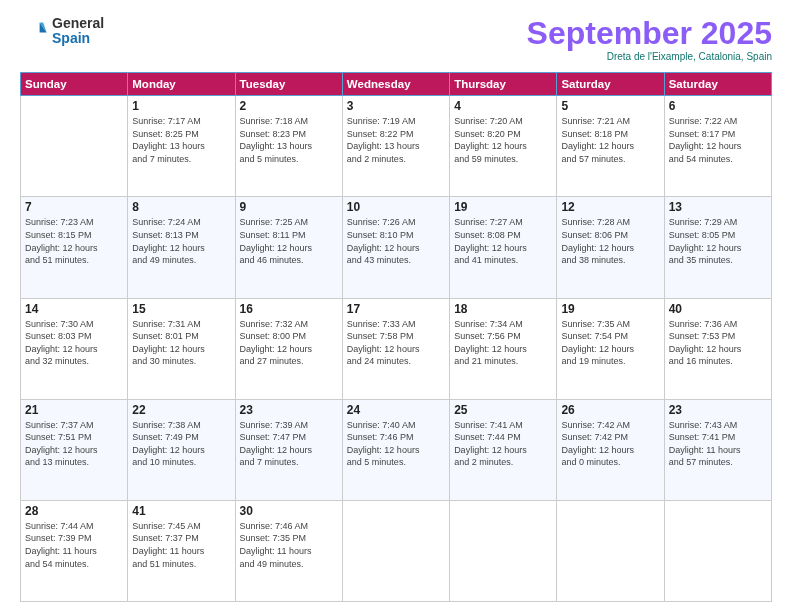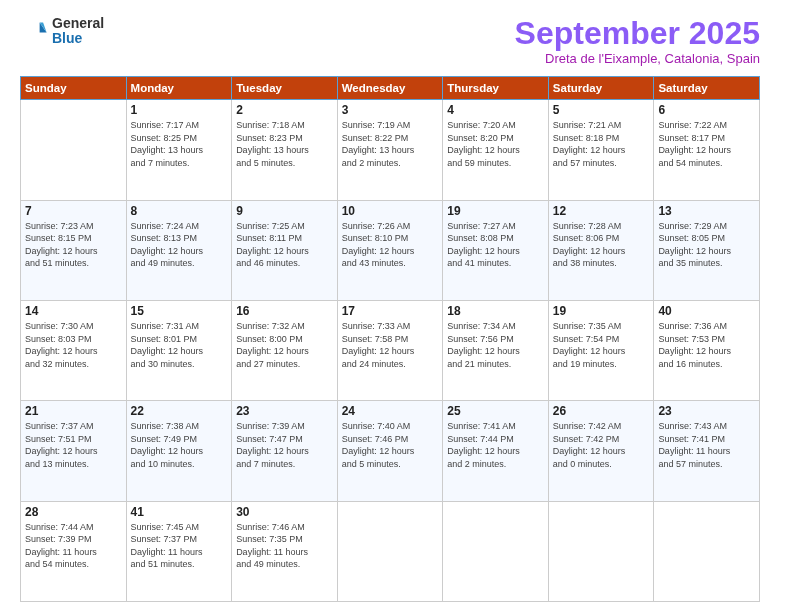--- a/index.html
+++ b/index.html
@@ -6,21 +6,21 @@
     body {
       font-family: Arial, sans-serif;
       background: #fff;
       width: 792px;
       height: 612px;
       overflow: hidden;
     }
     .page {
       width: 792px;
       height: 612px;
-      padding: 16px 32px 10px 20px;
+      padding: 16px 20px 10px 20px;
       display: flex;
       flex-direction: column;
     }
     .header {
       display: flex;
       justify-content: space-between;
       align-items: flex-start;
       margin-bottom: 10px;
     }
     .logo {
@@ -44,22 +44,22 @@
     .title-block {
       text-align: right;
     }
     .month-title {
       font-size: 32px;
       font-weight: bold;
       color: #8b5cf6;
       line-height: 1.1;
     }
     .subtitle {
-      font-size: 13px;
-      color: #a21caf;
+      font-size: 10px;
+      color: #0f766e;
     }
     .calendar {
       flex: 1;
       border: 1px solid #ccc;
       border-collapse: collapse;
       width: 100%;
       table-layout: fixed;
     }
     .calendar th {
       background-color: #3a7fc1;
@@ -88,35 +88,35 @@
     .day-info {
       font-size: 9px;
       color: #444;
       line-height: 1.4;
     }
     .empty-cell {
       background: #f9f9f9;
     }
     tr:nth-child(even) td { background: #f5f9ff; }
     tr:nth-child(odd) td { background: #fff; }
-    .calendar thead tr th { background: #c2410c; }
+    .calendar thead tr th { background: #be185d; }
   </style>
 </head>
 <body>
 
 <div class="page">
   <div class="header">
     <div class="logo">
       <svg class="logo-icon" viewBox="0 0 40 40">
         <polygon points="28,8 38,22 28,22" fill="#1a6faf"></polygon>
         <polygon points="28,8 38,22 33,8" fill="#3a9fd4"></polygon>
       </svg>
       <div class="logo-text">
         <span class="logo-general">General</span>
-        <span class="logo-blue">Blue</span>
+        <span class="logo-blue">Spain</span>
       </div>
     </div>
     <div class="title-block">
       <div class="month-title">September 2025</div>
       <div class="subtitle">Dreta de l'Eixample, Catalonia, Spain</div>
     </div>
   </div>
 
   <table class="calendar">
     <thead>

